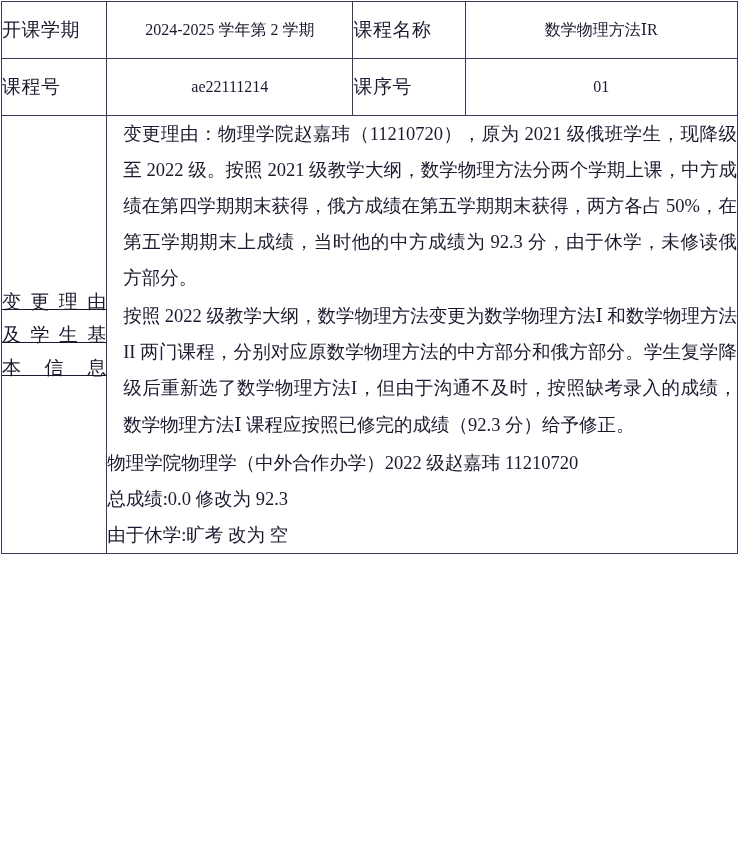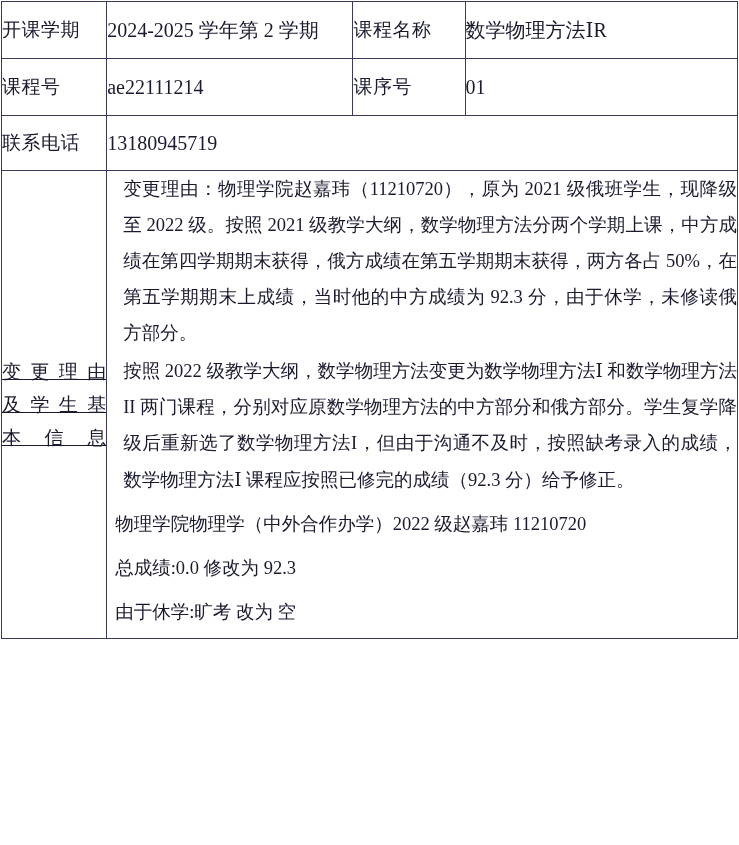--- a/index.html
+++ b/index.html
@@ -32,21 +32,22 @@
     padding: 0;
   }
   .lbl {
     text-align: left;
     font-size: 19px;
     letter-spacing: 0.5px;
     padding: 12px 4px;
     white-space: nowrap;
   }
   .val {
-    font-size: 20px;
+    text-align: center;
+    font-size: 16px;
     padding: 12px 6px;
   }
   
   .r1 td { height: 56px; }
   .r2 td { height: 56px; }
   .r3 td { height: 56px; }
   .r4 td { height: 54px; }
 
   .side-label {
     font-size: 19px;
@@ -66,21 +67,21 @@
     font-size: 18.5px;
     line-height: 1.95;
   }
   .para {
     margin: 0 0 2px 16px;
     text-align: justify;
     text-justify: inter-ideograph;
     text-indent: 0;
   }
   .para-plain {
-    margin: 8px;
+    margin: 0;
     text-align: left;
     line-height: 1.95;
   }
 </style>
 </head>
 <body>
 
 <div class="sheet">
   <table class="form">
     <colgroup>
@@ -95,24 +96,20 @@
         <td class="val">2024-2025 学年第 2 学期</td>
         <td class="lbl">课程名称</td>
         <td class="val">数学物理方法ⅠR</td>
       </tr>
       <tr class="r2">
         <td class="lbl">课程号</td>
         <td class="val">ae22111214</td>
         <td class="lbl">课序号</td>
         <td class="val">01</td>
       </tr>
-      <tr class="r4">
-        <td class="lbl">联系电话</td>
-        <td class="val" colspan="3">13180945719</td>
-      </tr>
       <tr>
         <td class="side-label">
           <span>变更理由</span>
           <span>及学生基</span>
           <span>本信息</span>
         </td>
         <td class="body-cell" colspan="3">
           <p class="para">变更理由：物理学院赵嘉玮（11210720），原为 2021 级俄班学生，现降级至 2022 级。按照 2021 级教学大纲，数学物理方法分两个学期上课，中方成绩在第四学期期末获得，俄方成绩在第五学期期末获得，两方各占 50%，在第五学期期末上成绩，当时他的中方成绩为 92.3 分，由于休学，未修读俄方部分。</p>
           <p class="para">按照 2022 级教学大纲，数学物理方法变更为数学物理方法Ⅰ 和数学物理方法 II  两门课程，分别对应原数学物理方法的中方部分和俄方部分。学生复学降级后重新选了数学物理方法I，但由于沟通不及时，按照缺考录入的成绩，数学物理方法Ⅰ 课程应按照已修完的成绩（92.3 分）给予修正。</p>
           <p class="para-plain">物理学院物理学（中外合作办学）2022 级赵嘉玮 11210720</p>

